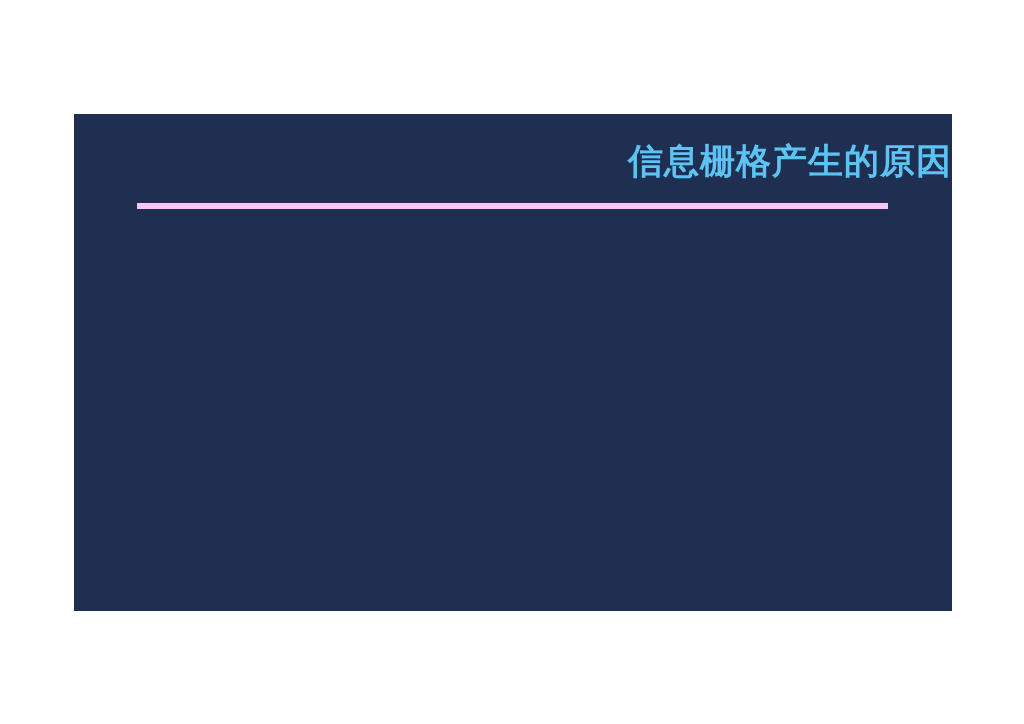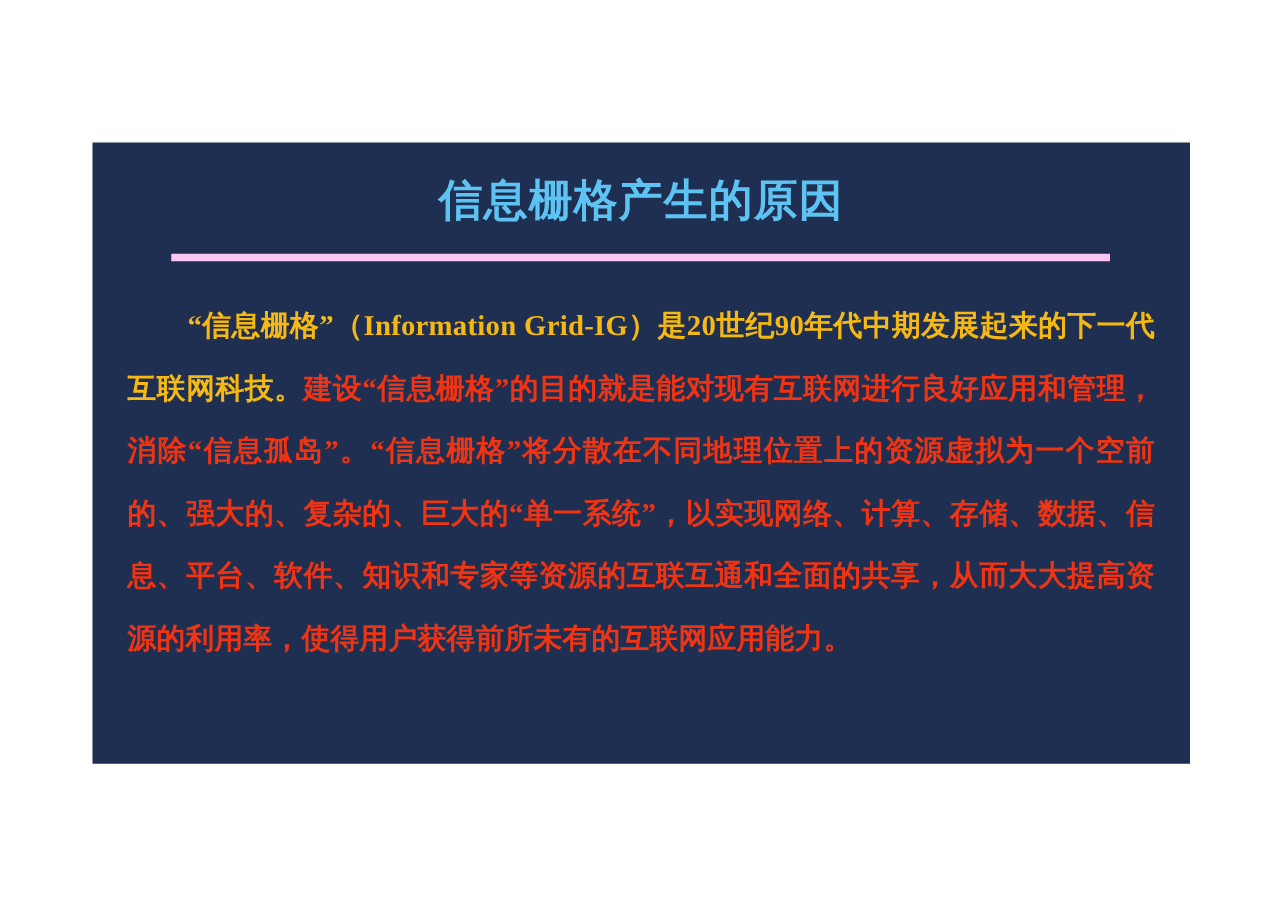--- a/index.html
+++ b/index.html
@@ -34,21 +34,21 @@
     box-sizing: border-box;
     overflow: hidden;
   }
 
   
   #slide-title {
     position: absolute;
     left: 0;
     top: 28px;
     width: 100%;
-    text-align: center;
+    text-align: right;
     font-family: "DejaVu Sans", "Liberation Sans", sans-serif;
     font-size: 35px;
     font-weight: 700;
     letter-spacing: 1px;
     color: #5CC3F2;
     line-height: 1.1;
     white-space: nowrap;
   }
 
   
@@ -88,19 +88,16 @@
 <body>
 
 <div id="slide-page" style="background: rgb(255, 255, 255);">
 
   <div id="slide-panel" style="background: rgb(31, 47, 82);">
 
     <div id="slide-title" style="color: rgb(92, 195, 242);">信息栅格产生的原因</div>
 
     <div id="title-rule" style="background: rgb(249, 197, 242);"></div>
 
-    <div id="body-copy">
-      <p class="indent"><span class="tx-yellow" style="color: rgb(246, 184, 18);">“信息栅格”（Information  Grid-IG）是20世纪90年代中期发展起来的下一代互联网科技。</span><span class="tx-red" style="color: rgb(238, 52, 18);">建设“信息栅格”的目的就是能对现有互联网进行良好应用和管理，消除“信息孤岛”。“信息栅格”将分散在不同地理位置上的资源虚拟为一个空前的、强大的、复杂的、巨大的“单一系统”，以实现网络、计算、存储、数据、信息、平台、软件、知识和专家等资源的互联互通和全面的共享，从而大大提高资源的利用率，使得用户获得前所未有的互联网应用能力。</span></p>
-    </div>
 
   </div>
 
 </div>
 
 </body></html>

